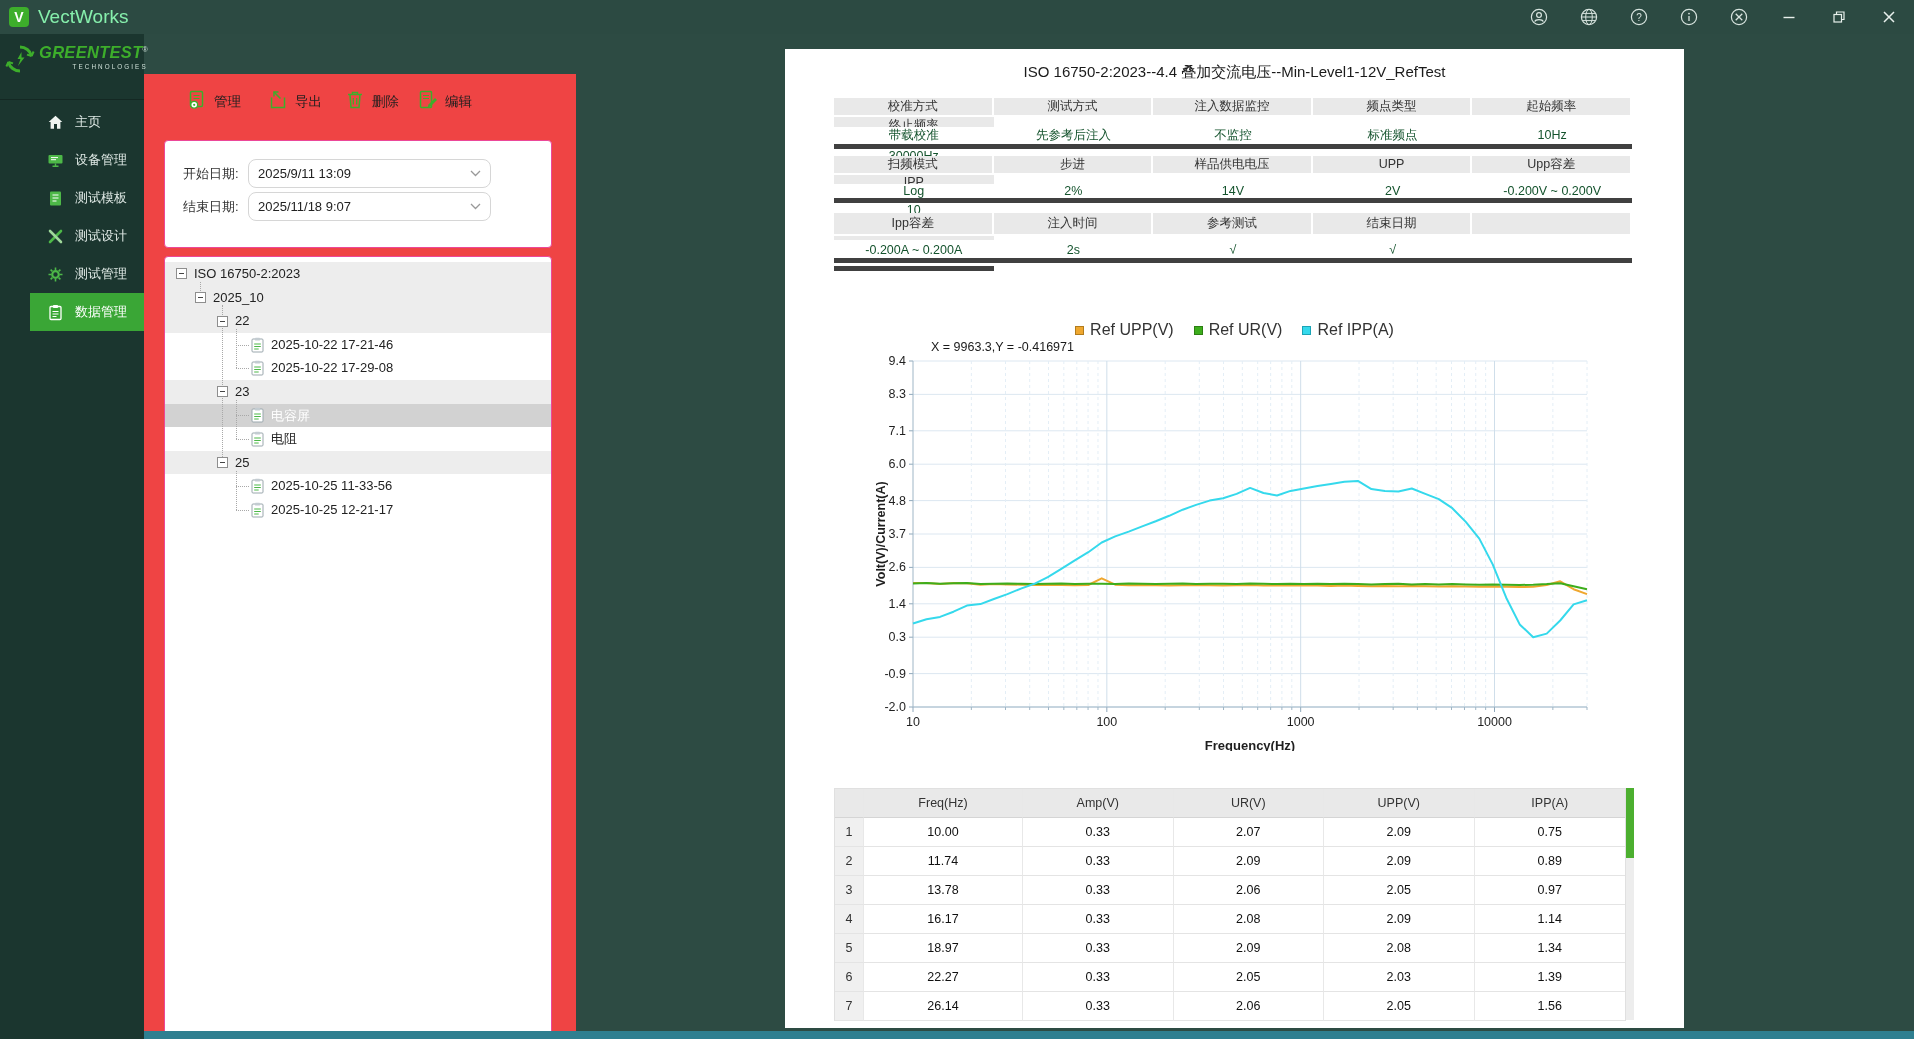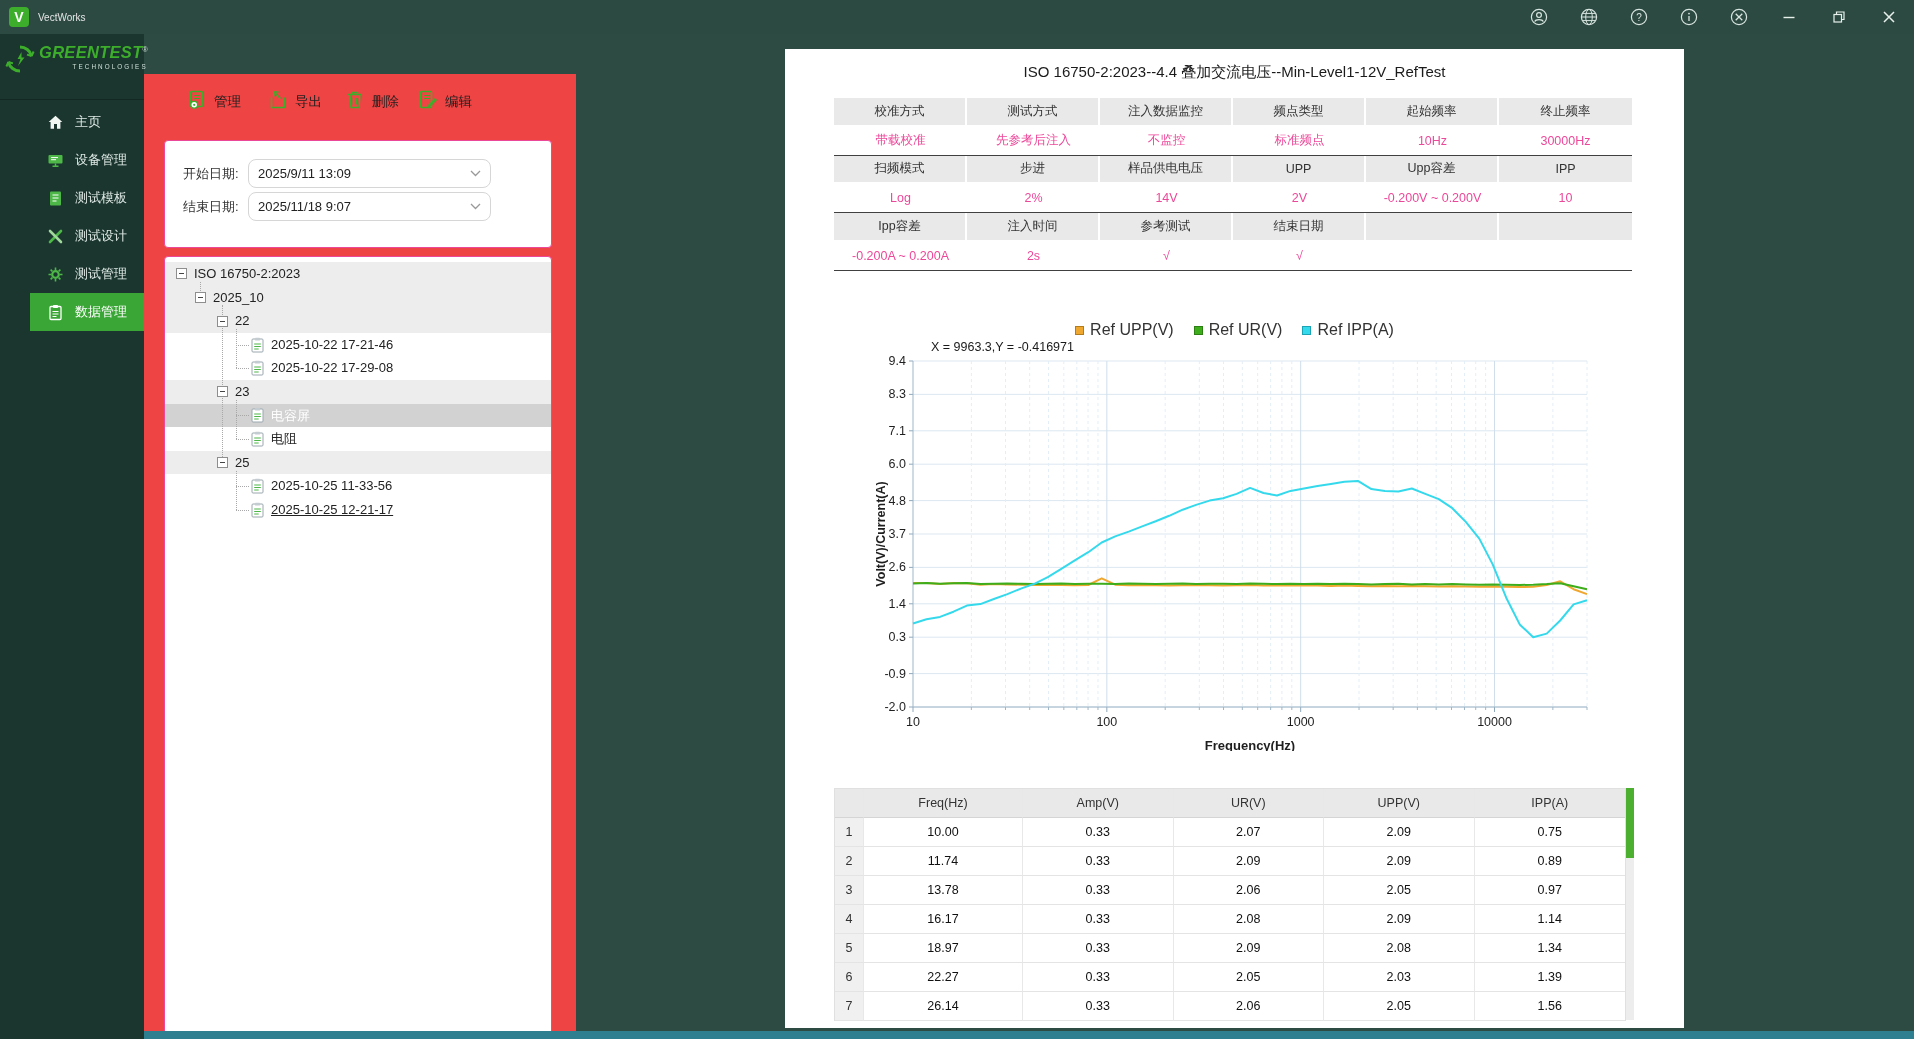--- a/index.html
+++ b/index.html
@@ -3,21 +3,21 @@
 <meta charset="utf-8">
 <style>
   html,body{margin:0;padding:0;background:#222;}
   *{box-sizing:border-box;font-family:"Liberation Sans","DejaVu Sans",sans-serif;}
   .screen{position:relative;width:1914px;height:1039px;background:#2d4b43;overflow:hidden;}
 
   
   .titlebar{position:absolute;left:0;top:0;width:1914px;height:34px;background:#2c4a42;display:flex;align-items:center;}
   .app-logo{width:20px;height:20px;margin-left:9px;border-radius:4px;background:#3dae2b;color:#fff;
             font-weight:bold;font-size:14px;display:flex;align-items:center;justify-content:center;}
-  .app-title{color:#e5e5e5;font-size:10px;margin-left:9px;}
+  .app-title{color:#86efac;font-size:19px;margin-left:9px;}
   .tb-icons{position:absolute;right:0;top:0;height:34px;display:flex;align-items:center;}
   .tb-btn{width:50px;height:34px;display:flex;align-items:center;justify-content:center;cursor:default;}
   .tb-btn svg{display:block;}
 
   
   .sidebar{position:absolute;left:0;top:34px;width:144px;height:1005px;background:#1b362f;}
   .brand{position:relative;height:66px;border-bottom:1px solid rgba(0,0,0,.25);padding:10px 0 0 5px;display:flex;}
   .brand-text{margin-left:4px;line-height:1;}
   .brand-name{color:#3dae2b;font-weight:bold;font-size:16.5px;letter-spacing:.3px;font-style:italic;}
   .brand-reg{color:#cfe0d8;font-size:7px;vertical-align:super;}
@@ -54,25 +54,25 @@
   .tree-box{position:absolute;width:11px;height:11px;background:#fff;border:1px solid #8e8e8e;}
   .tree-box::after{content:"";position:absolute;left:2px;right:2px;top:4px;height:1px;background:#444;}
   .tree-leaf-icon{position:absolute;width:13px;height:16px;display:inline-flex;}
 
   
   .main{position:absolute;left:576px;top:34px;width:1338px;height:997px;background:#2d4b43;}
   .page{position:absolute;left:209px;top:15px;width:899px;height:979px;background:#ffffff;overflow:hidden;padding-left:32px;}
   .page-title{position:absolute;left:0;top:14px;width:100%;text-align:center;font-size:15px;color:#1b1b1b;}
 
   .param-table{position:absolute;left:49px;top:49px;width:798px;}
-  .param-row{display:grid;grid-template-columns:repeat(6,1fr);height:28.8px;}
+  .param-row{display:grid;grid-template-columns:repeat(5,1fr);height:28.8px;}
   .param-cell{display:flex;align-items:center;justify-content:center;font-size:12.5px;}
   .param-cell.hdr{background:#e9e9e9;color:#333;border-right:2px solid #fff;border-bottom:2px solid #fff;}
   .param-cell.hdr:last-child{border-right:none;}
-  .param-cell.val{background:#fff;color:#ec4899;border-bottom:1px solid #404040;}
+  .param-cell.val{background:#fff;color:#14532d;border-bottom:5px solid #404040;}
 
   .legend{position:absolute;left:0;top:272px;width:100%;display:flex;justify-content:center;gap:20px;}
   .legend-item{display:flex;align-items:center;gap:6px;font-size:16px;color:#333;}
   .legend-swatch{width:9px;height:9px;display:inline-block;}
   .coord{position:absolute;left:146px;top:291px;font-size:12.5px;color:#1a1a1a;}
   #chart{position:absolute;left:88px;top:302px;}
 
   .data-table{position:absolute;left:49px;top:739px;width:792px;border:1px solid #e0e0e0;border-bottom:none;}
   .dt-row{display:grid;grid-template-columns:29px 159px repeat(4,1fr);height:29px;}
   .dt-cell{display:flex;align-items:center;justify-content:center;font-size:12.5px;color:#111;
@@ -303,21 +303,21 @@
           <div class="tree-band" style="top: 170.2px;">
             <span class="tree-label" style="left: 106px;">电阻</span>
           </div>
           <div class="tree-band shade" style="top: 193.8px;">
             <span class="tree-label" style="left: 70px;">25</span>
           </div>
           <div class="tree-band" style="top: 217.4px;">
             <span class="tree-label" style="left: 106px;">2025-10-25 11-33-56</span>
           </div>
           <div class="tree-band" style="top: 241px;">
-            <span class="tree-label" style="left: 106px; text-decoration: underline;">2025-10-25 12-21-17</span>
+            <span class="tree-label" style="left: 106px;">2025-10-25 12-21-17</span>
           </div>
           <div class="tree-vline" style="left: 35px; top: 24.8px; height: 15.6px;"></div>
           <div class="tree-vline" style="left: 57px; top: 48.4px; height: 157.2px;"></div>
           <div class="tree-vline" style="left: 71px; top: 72px; height: 39.2px;"></div>
           <div class="tree-hline" style="left: 71px; top: 87.6px; width: 13px;"></div>
           <div class="tree-hline" style="left: 71px; top: 111.2px; width: 13px;"></div>
           <div class="tree-vline" style="left: 71px; top: 142.8px; height: 39.2px;"></div>
           <div class="tree-hline" style="left: 71px; top: 158.4px; width: 13px;"></div>
           <div class="tree-hline" style="left: 71px; top: 182px; width: 13px;"></div>
           <div class="tree-vline" style="left: 71px; top: 213.6px; height: 39.2px;"></div>

